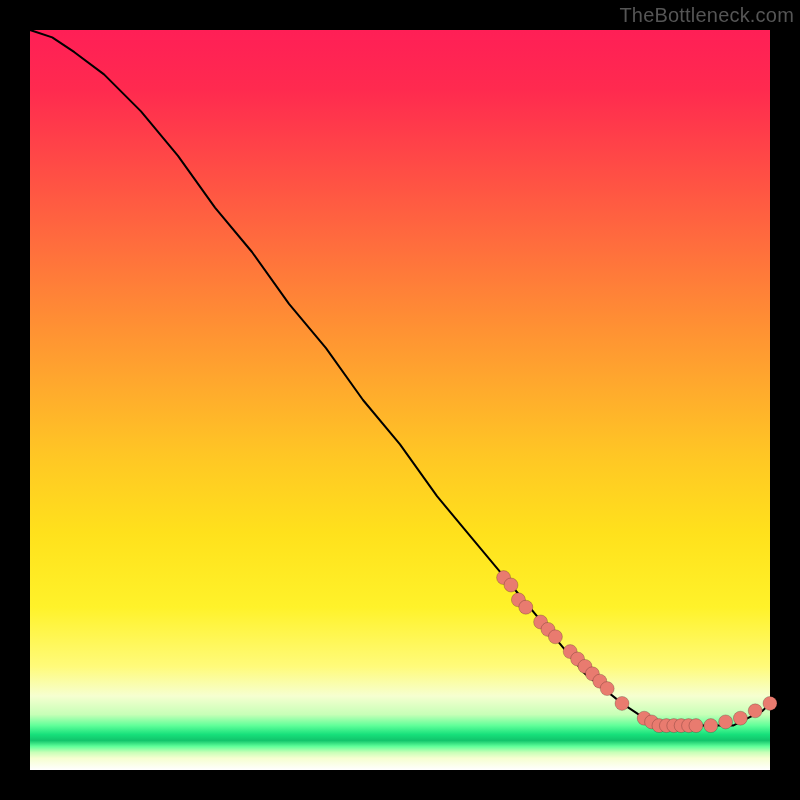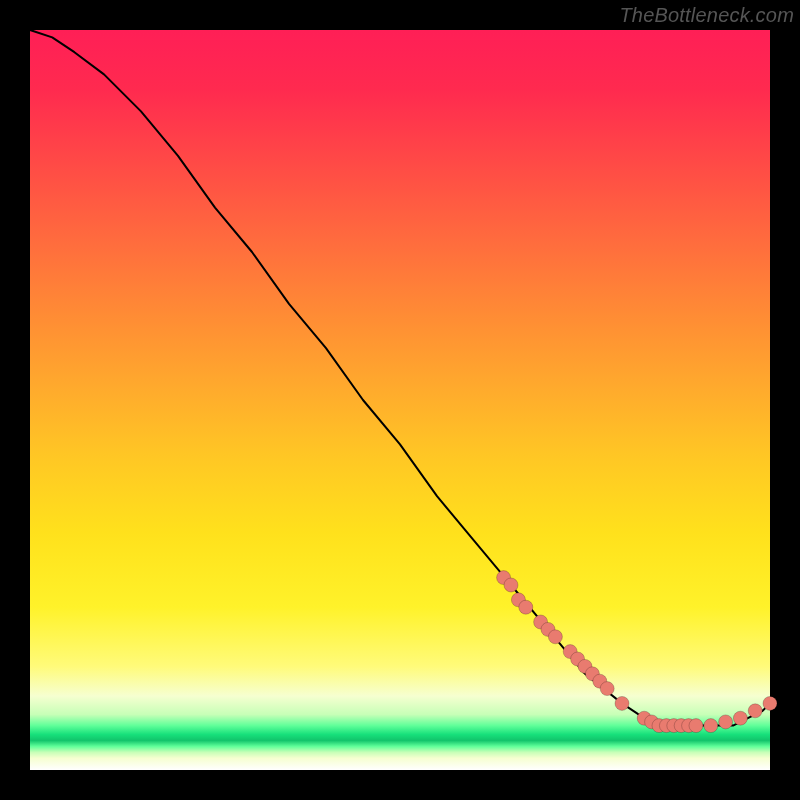--- a/index.html
+++ b/index.html
@@ -19,21 +19,20 @@
   }
   .watermark {
     position: absolute;
     top: 4px;
     right: 6px;
     color: #555;
     font-size: 20px;
     font-weight: 500;
     letter-spacing: 0.2px;
     user-select: none;
-    font-style: italic;
   }
   .plot {
     position: absolute;
     left: 30px;
     top: 30px;
     width: 740px;
     height: 740px;
     
     background: linear-gradient(
       to bottom,

